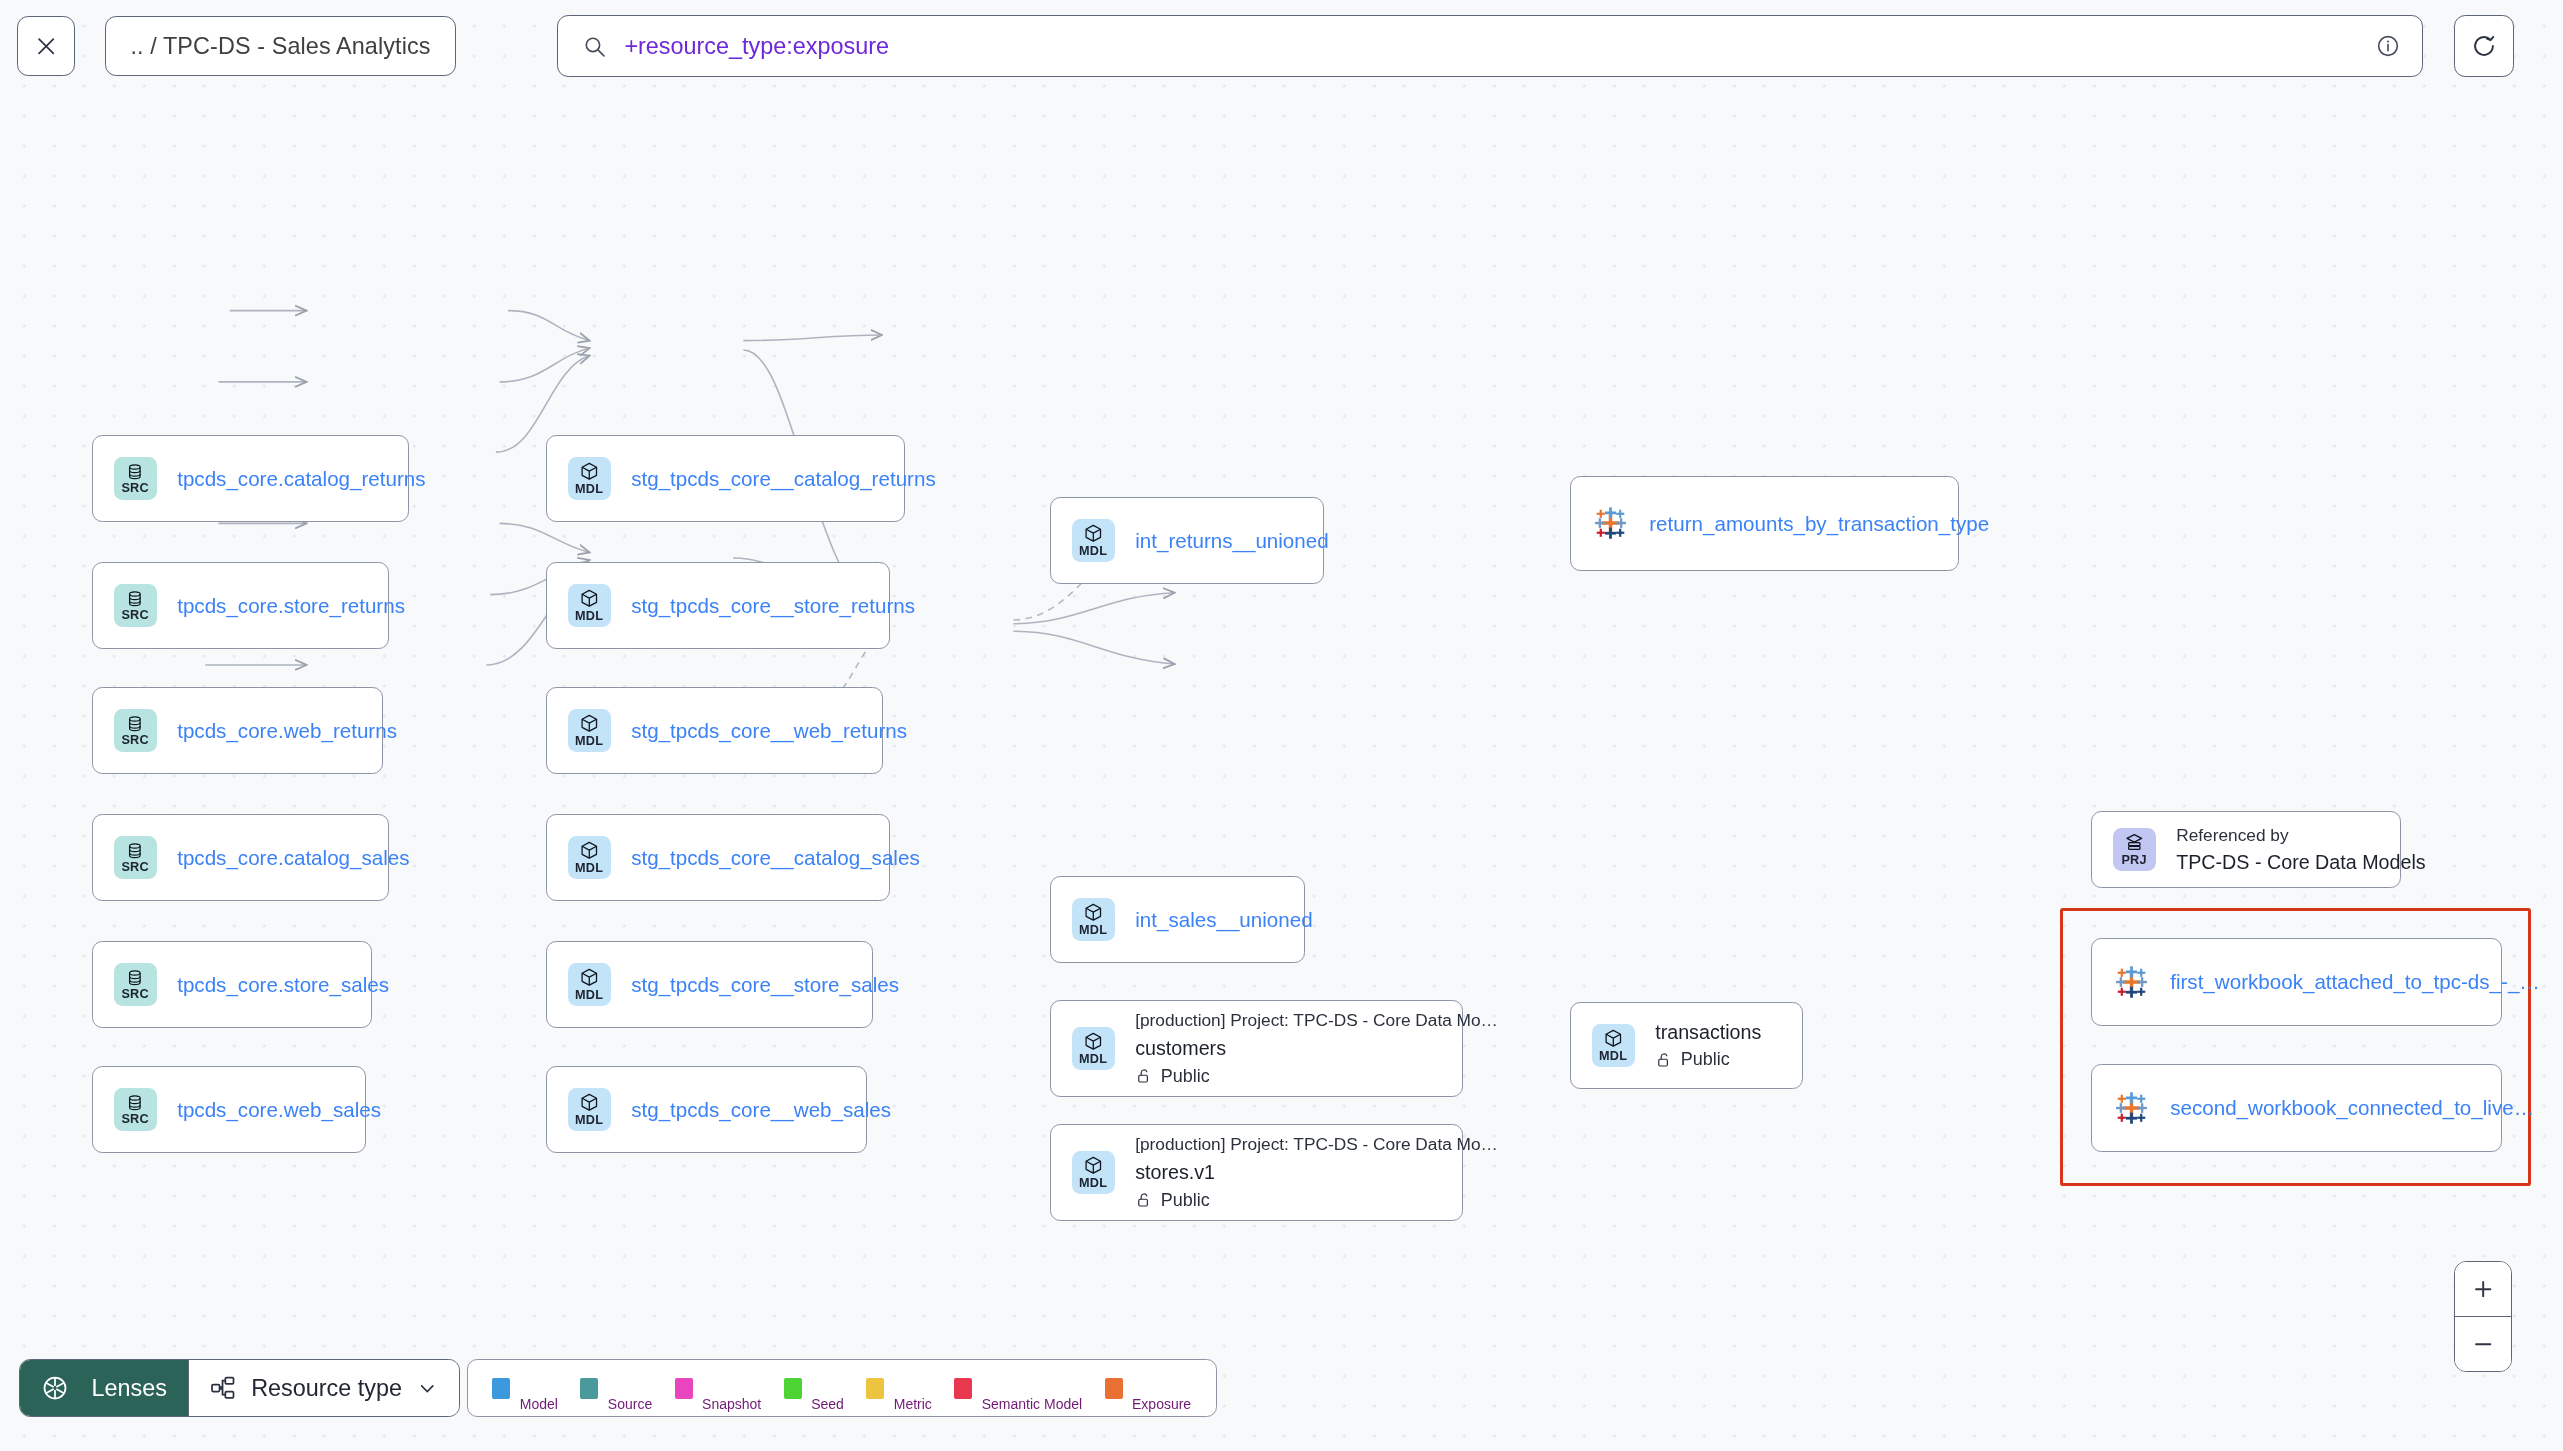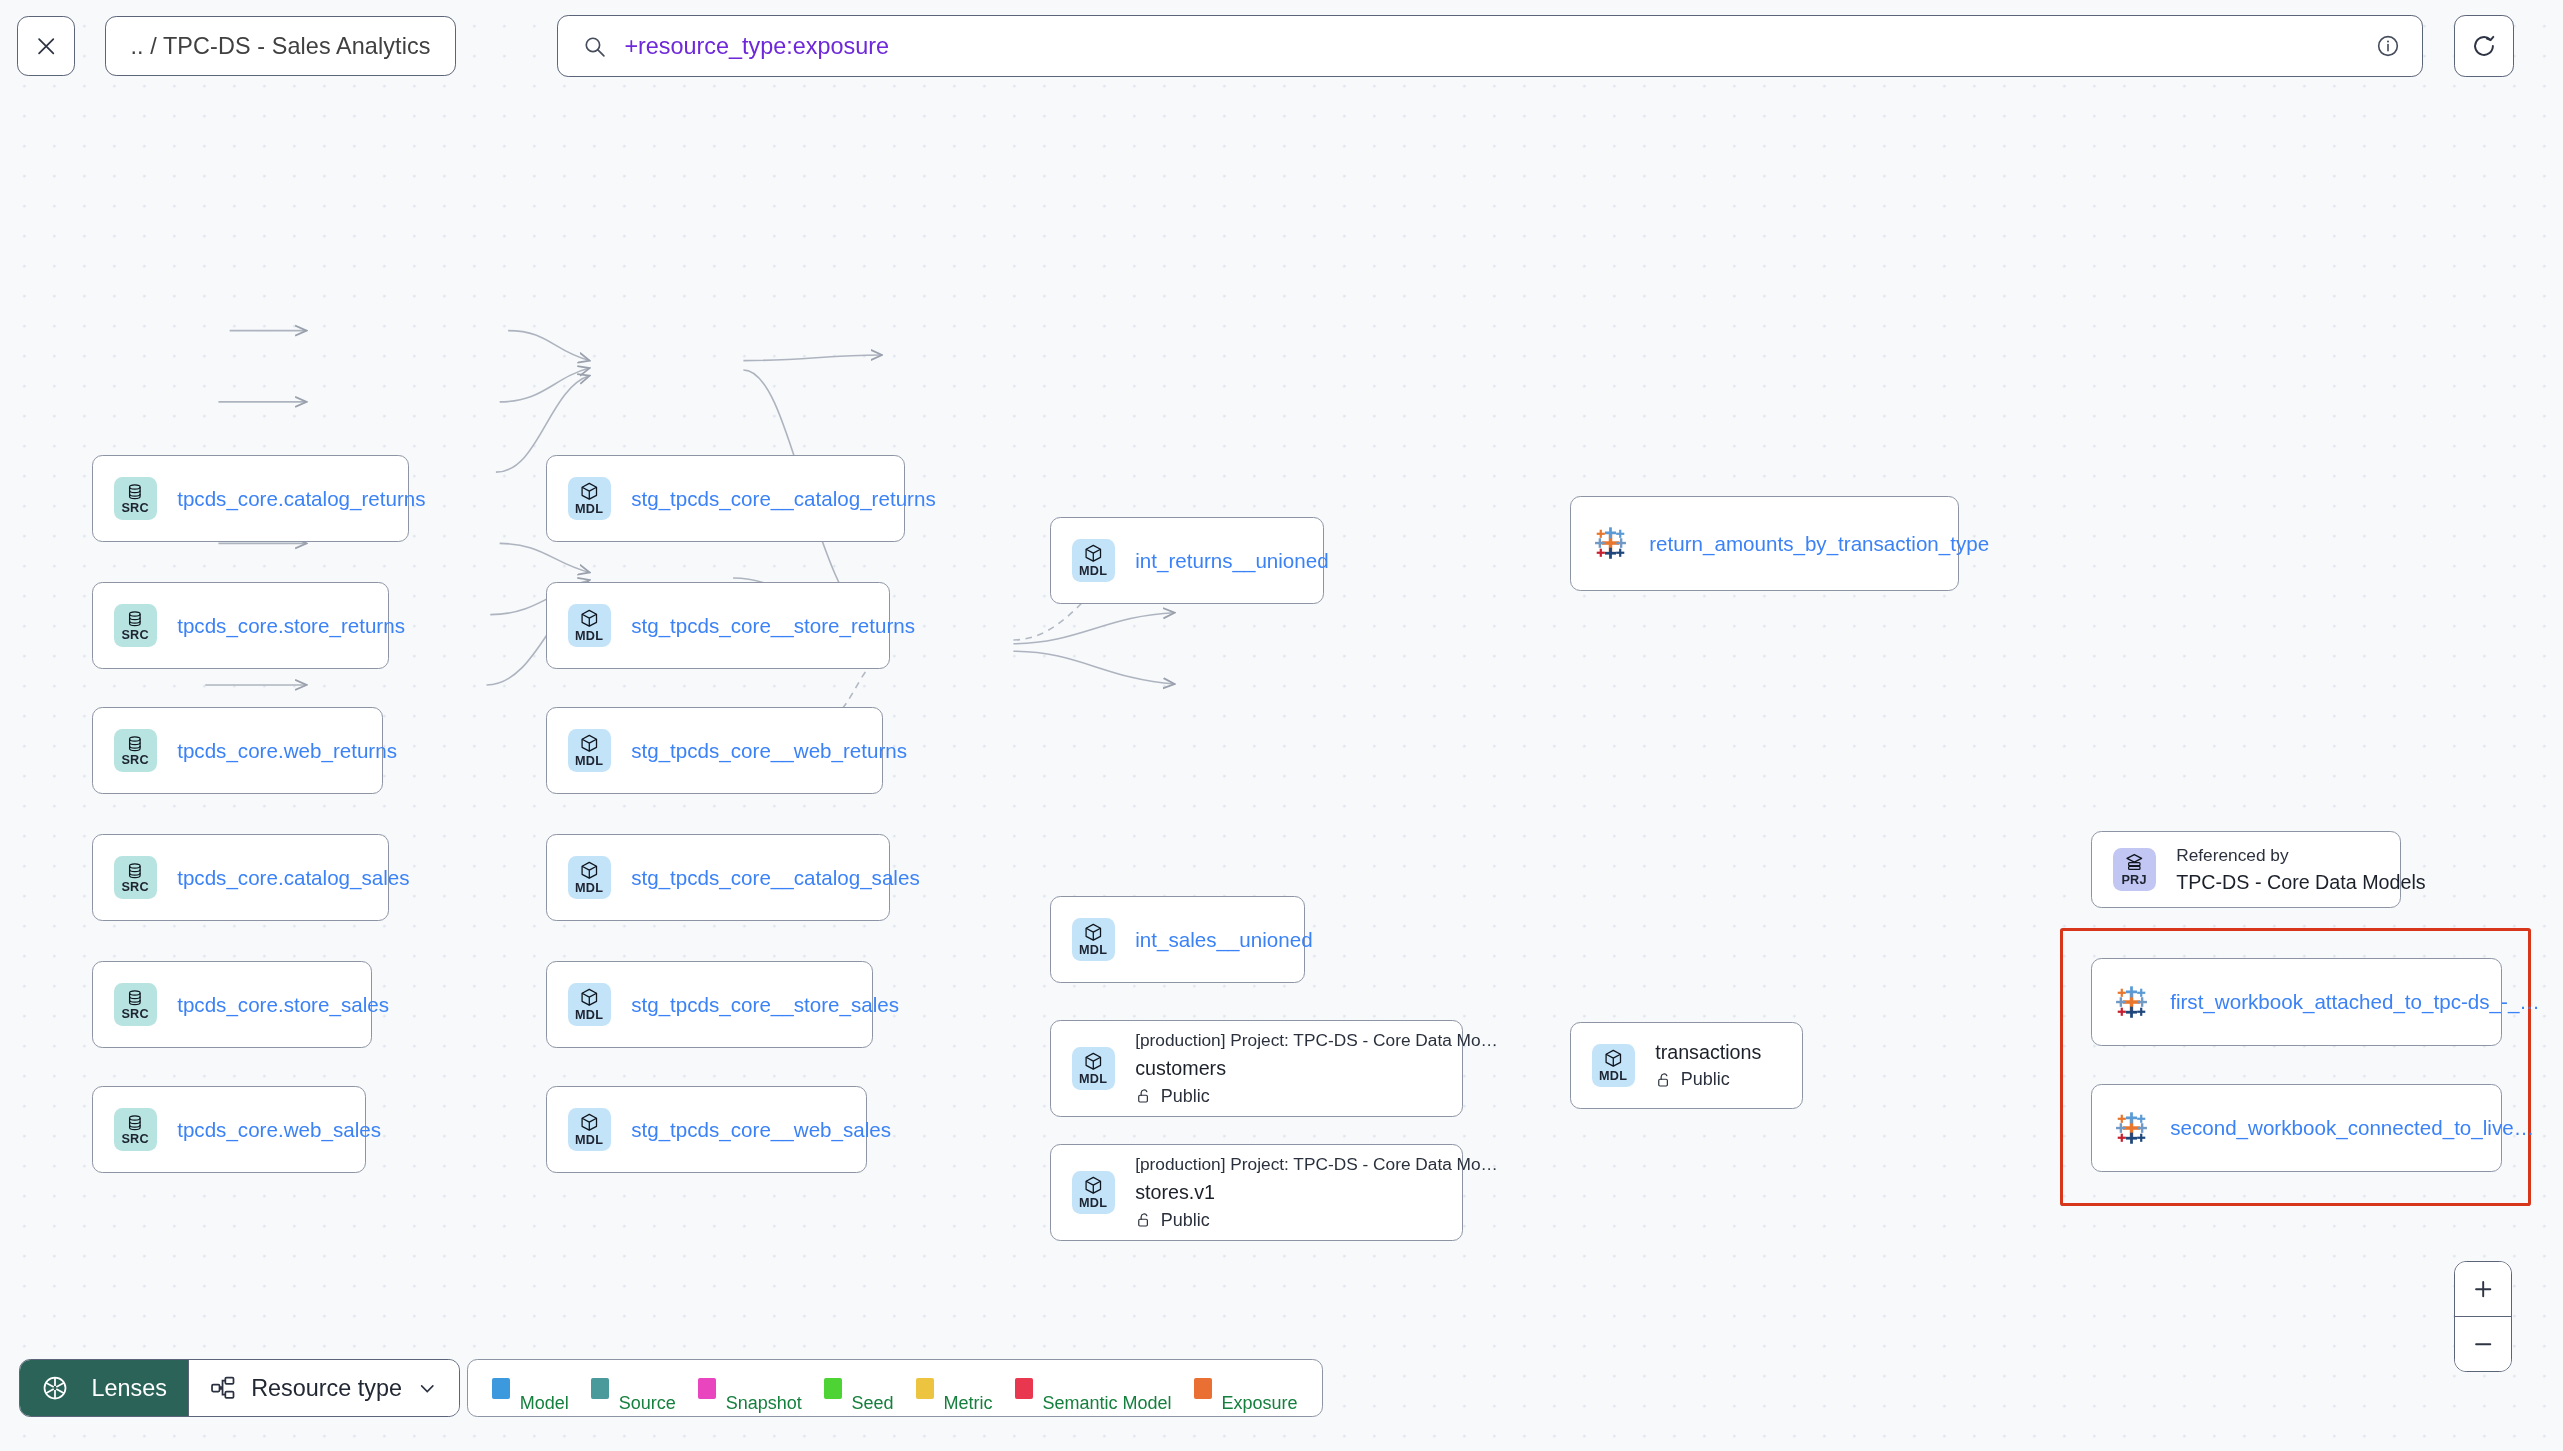--- a/index.html
+++ b/index.html
@@ -40,21 +40,21 @@
     left: 557px; top: 15px; width: 1866px; height: 62px;
     justify-content: flex-start; padding: 0 20.6px 0 24.4px; gap: 17px;
   }
   #search-value { font-size: 23.4px; color: #6d28d9; white-space: nowrap; }
   #info-icon { position: absolute; right: 20.6px; top: 50%; transform: translateY(-50%); }
   #refresh-btn { left: 2454px; top: 15px; width: 60px; height: 62px; }
 
   .ico { display: block; }
 
   
-  #canvas { position: absolute; left: 0; top: 115px; width: 2563px; height: 1228px; }
+  #canvas { position: absolute; left: 0; top: 95px; width: 2563px; height: 1228px; }
   #edges { position: absolute; left: 0; top: 0; width: 2563px; height: 1228px; pointer-events: none; }
 
   .node {
     position: absolute;
     background: #ffffff;
     border: 1.3px solid #8d94a3;
     border-radius: 10.3px;
     display: flex; align-items: center;
     padding: 0 24.4px 0 20.6px;
     gap: 20.6px;
@@ -124,21 +124,21 @@
     padding: 0 20.6px; font-size: 23.4px;
     border-left: 1.4px solid #5b6478;
   }
   #legend {
     position: absolute; left: 467px; top: 9.4px; height: 58px;
     background: #ffffff; border: 1.4px solid #8d94a3; border-radius: 10.3px;
     display: flex; align-items: center; gap: 22.5px; padding: 0 24.4px;
   }
   .legend-item { display: flex; align-items: center; gap: 9.4px; }
   .legend-swatch { width: 18px; height: 20.6px; border-radius: 1.9px; }
-  .legend-text { font-size: 18px; color: #15803d; white-space: nowrap; margin-top: 31px; }
+  .legend-text { font-size: 14px; color: #701a75; white-space: nowrap; margin-top: 31px; }
 </style>
 </head>
 <body>
 
 <div id="root">
 
   <div id="topbar">
 
     <div class="tb-btn" id="close-btn">
       <svg class="ico" width="24.4" height="24.4" viewBox="0 0 24 24" fill="none" stroke="#2e3444" stroke-width="1.7" stroke-linecap="round">

